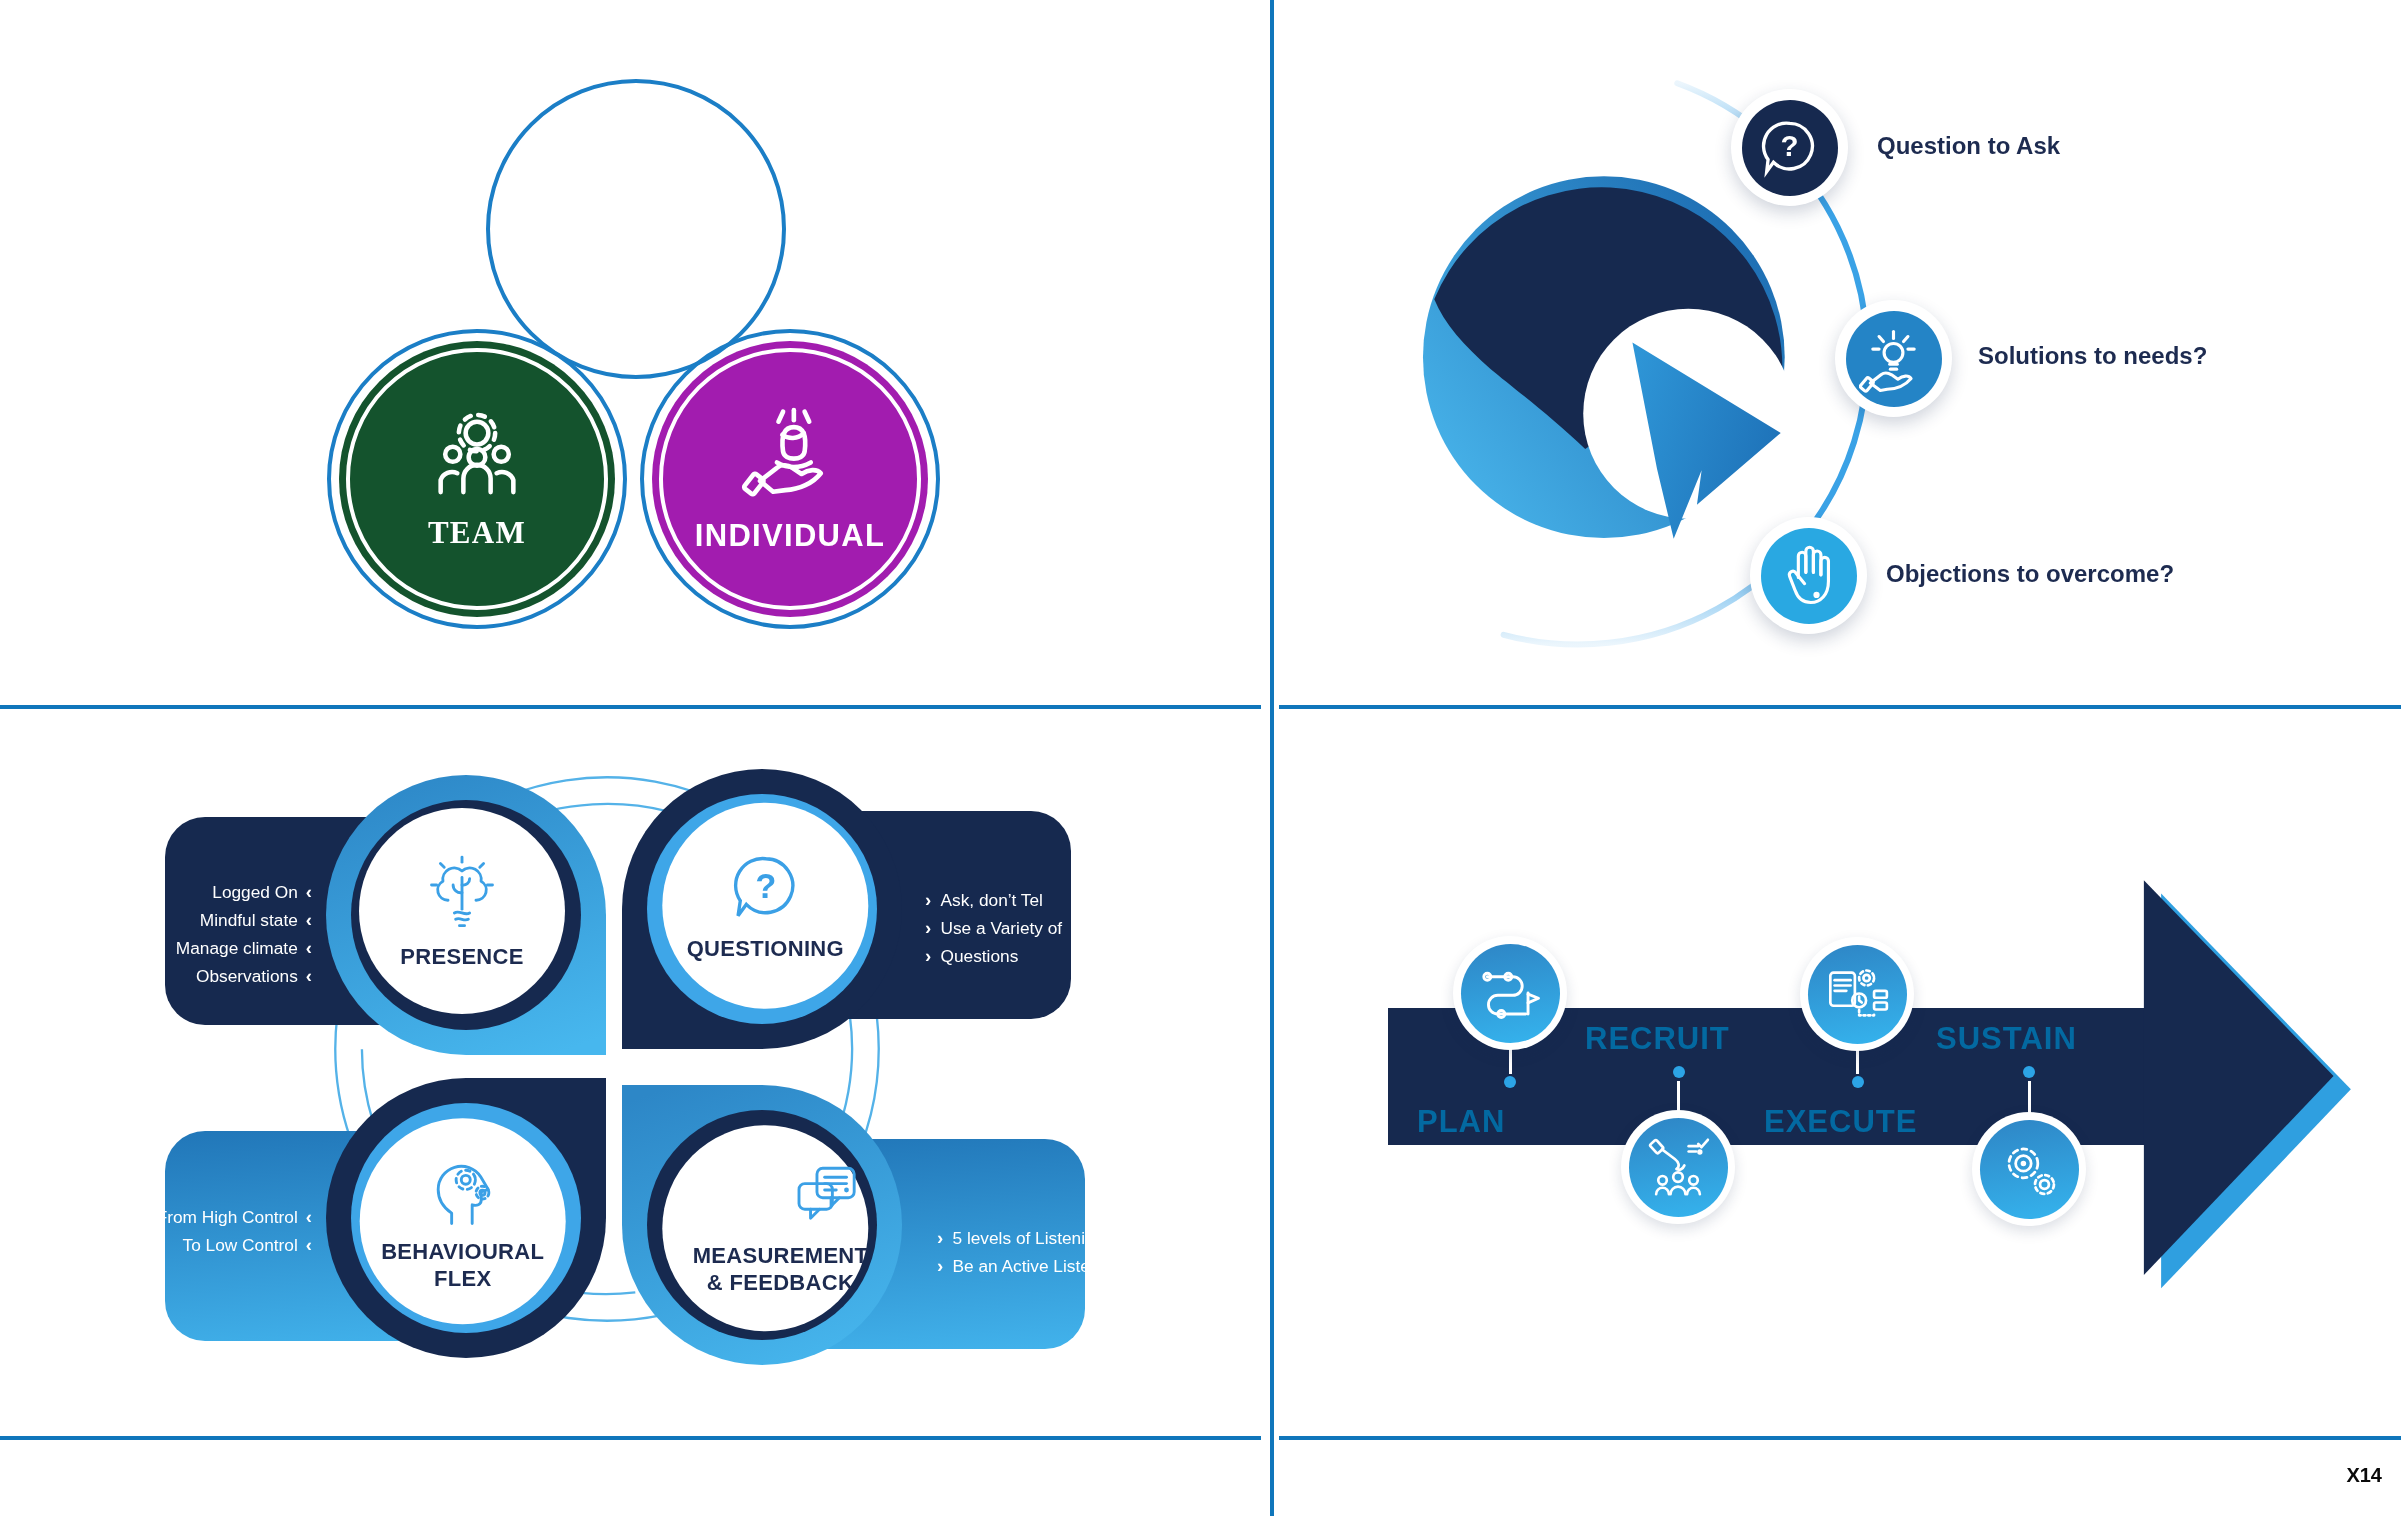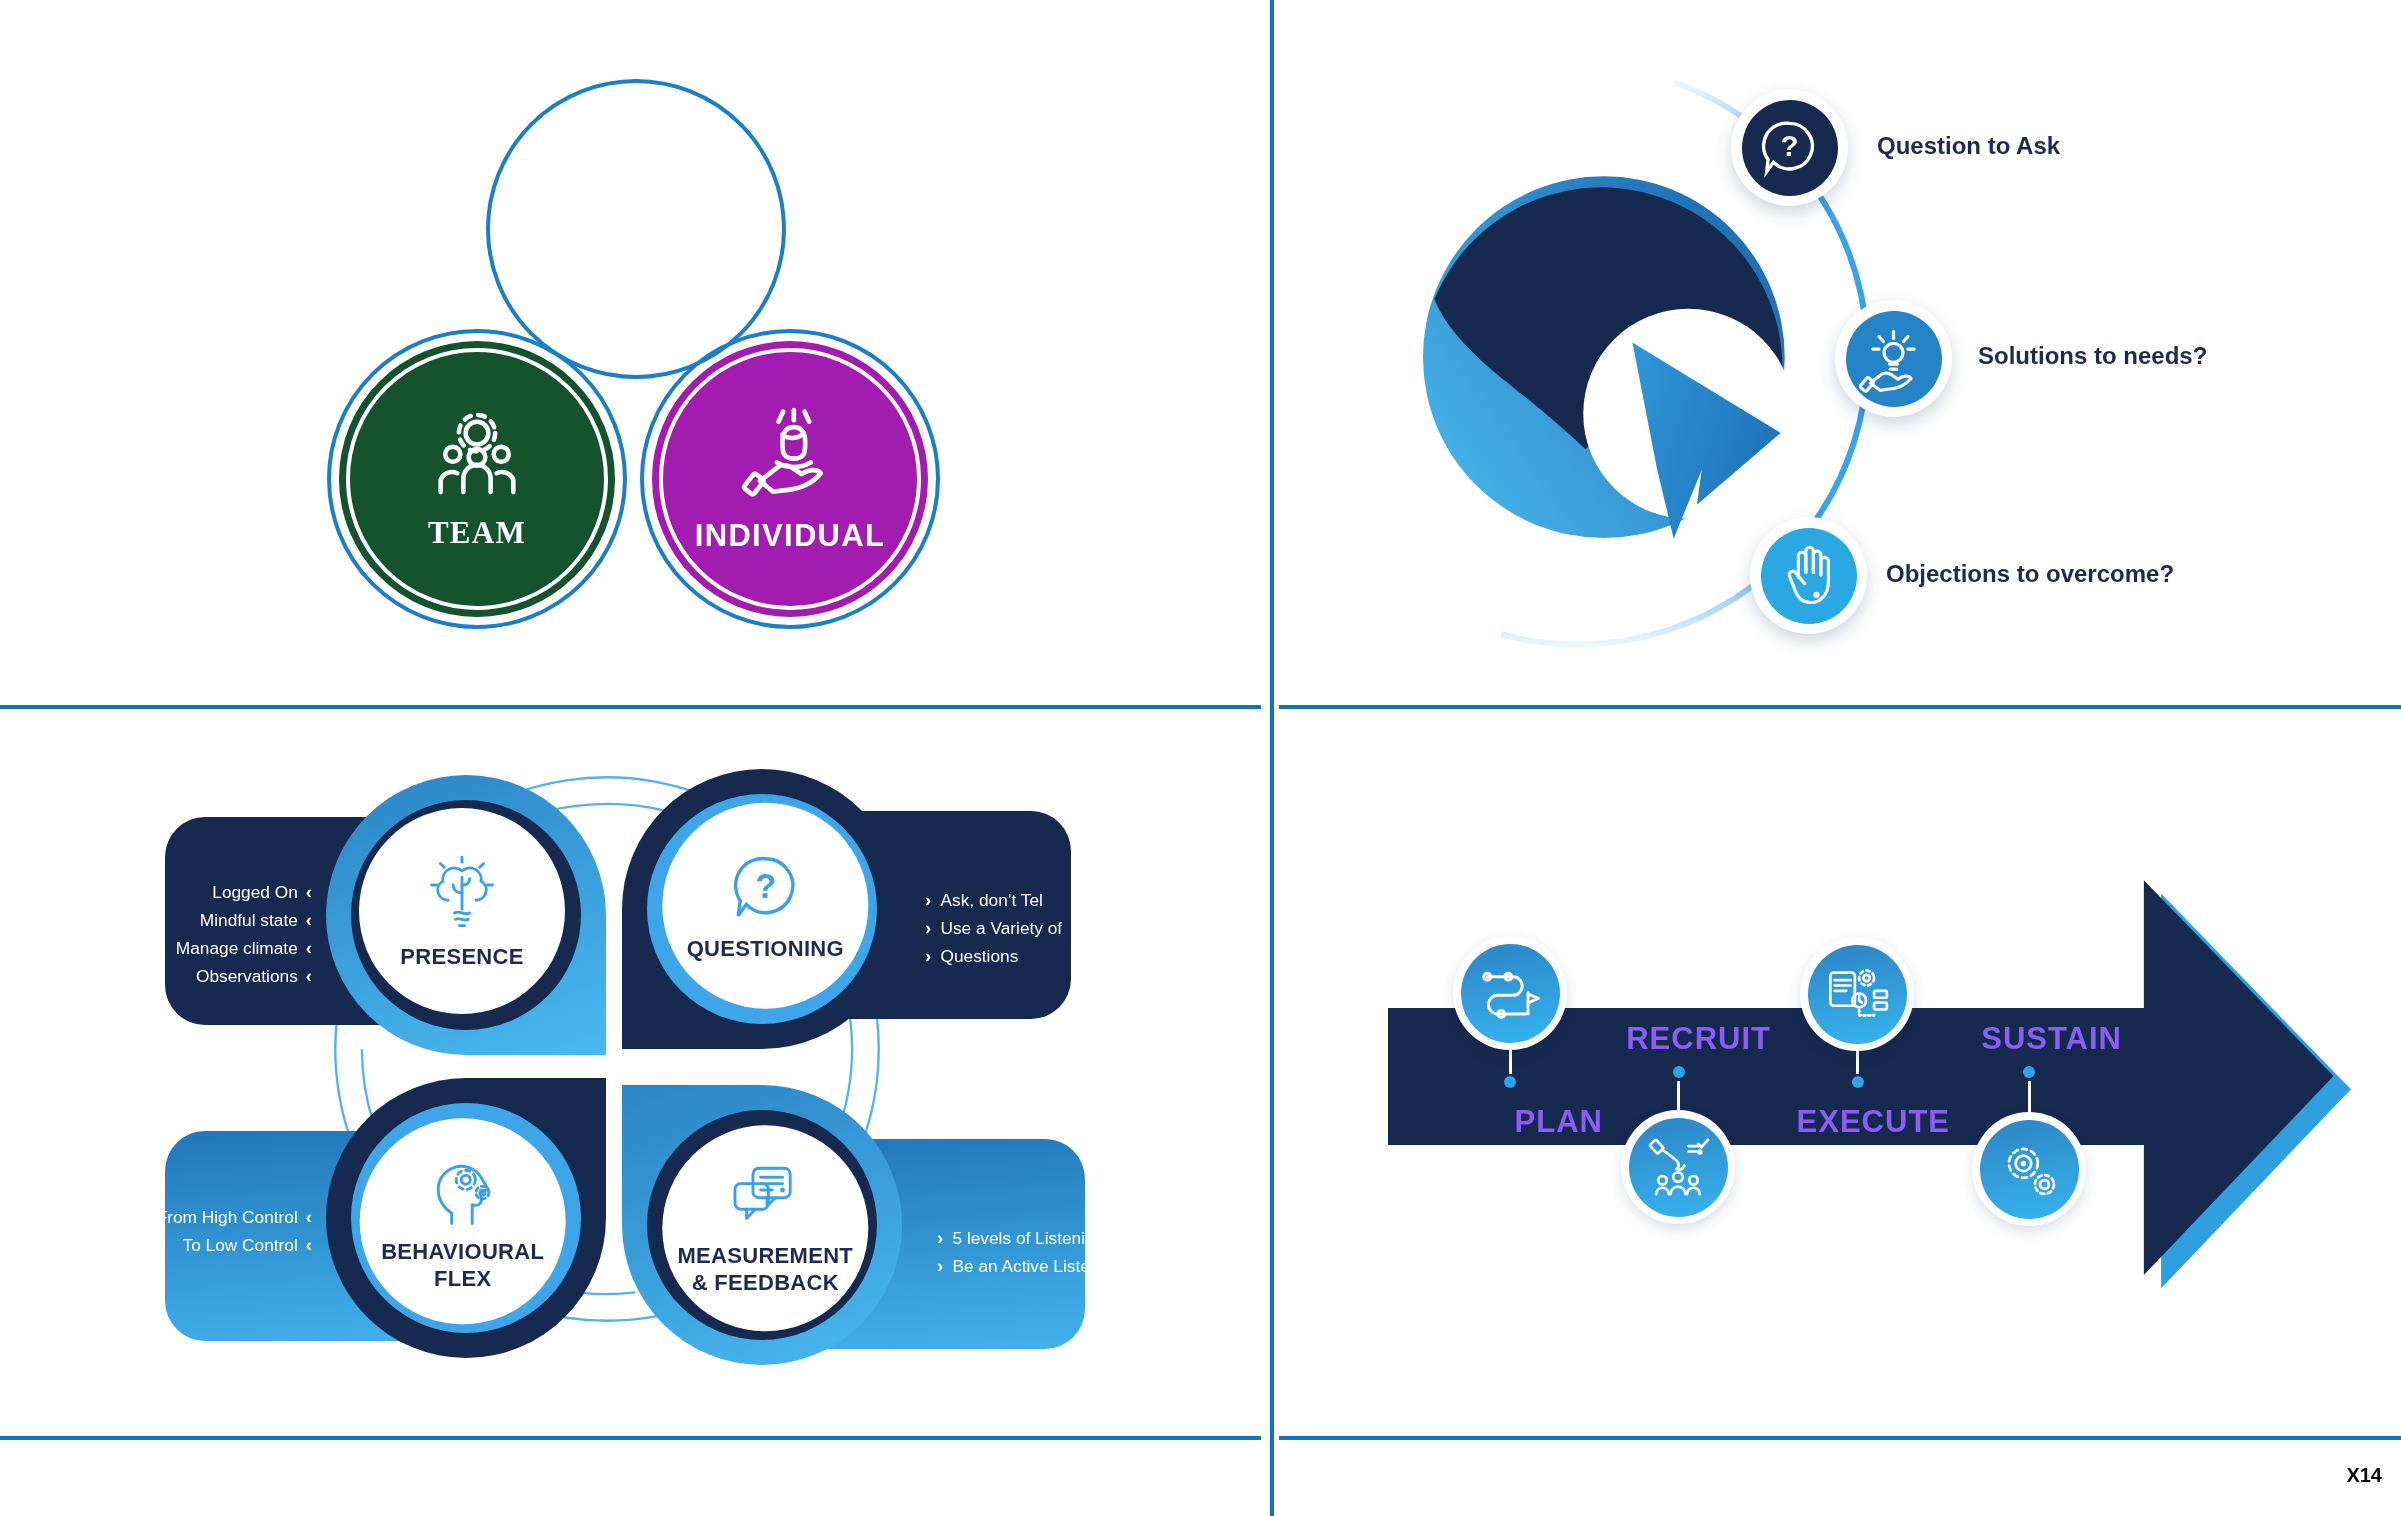--- a/index.html
+++ b/index.html
@@ -53,21 +53,21 @@
   .pin-title { font-size:22px; font-weight:bold; color:#1d2b50; text-align:center; line-height:27px; letter-spacing:0.3px; }
 
   
   .br-band { background:#16294f; }
   .br-circle { width:114px; height:114px; border-radius:50%; background:#fff;
                display:flex; align-items:center; justify-content:center;
                box-shadow:0 5.3px 13.3px rgba(18,40,80,.15); }
   .br-disc { width:99px; height:99px; border-radius:50%;
              background:linear-gradient(170deg,#2e85c5 0%,#35b4ee 100%);
              display:flex; align-items:center; justify-content:center; }
-  .br-label { width:186px; text-align:right; font-size:31px; font-weight:bold; color:#8b5cf6; letter-spacing:1px; }
+  .br-label { width:186px; text-align:left; font-size:31px; font-weight:bold; color:#0369a1; letter-spacing:1px; }
   .br-line { width:2.7px; background:#fff; }
   .br-dot { width:12px; height:12px; border-radius:50%; background:#2ca4e6; }
 
   .page-num { font-size:20px; font-weight:bold; color:#0a0a0a; width:106px; text-align:right; }
 </style>
 </head>
 <body>
 
 <div class="abs divider" style="left:1270px; top:0; width:4px; height:1517px;"></div>
 <div class="abs divider" style="left:0; top:705px; width:1261px; height:4px;"></div>
@@ -283,21 +283,21 @@
     <div class="pin-title">
       <div>BEHAVIOURAL</div>
       <div>FLEX</div>
     </div>
   </div>
 </div>
 
 <div class="abs pin" style="left:622px; top:1085px;">
   <div class="pin-blob pin-grad sq-tl"></div>
   <div class="pin-ring" style="background:#16294f;"></div>
-  <div class="pin-face" style="transform:translate(3.3px,3.3px);">
+  <div class="pin-face" style="transform:translate(3.3px,3.3px);align-items:flex-end;">
     <svg width="77" height="71" viewBox="0 0 120 110">
       <g fill="none" stroke="#3ba0e6" stroke-width="4.5" stroke-linecap="round" stroke-linejoin="round">
         <rect x="12" y="36" width="52" height="40" rx="9"></rect>
         <path d="M30 76 v14 l14 -14"></path>
         <rect x="40" y="12" width="58" height="46" rx="9"></rect>
         <path d="M62 58 v13 l13 -13"></path>
         <path d="M52 26 h34"></path>
           <path d="M52 36 h34"></path>
           <path d="M52 46 h18"></path>
           <circle cx="86" cy="46" r="1.5" fill="#3ba0e6"></circle>

